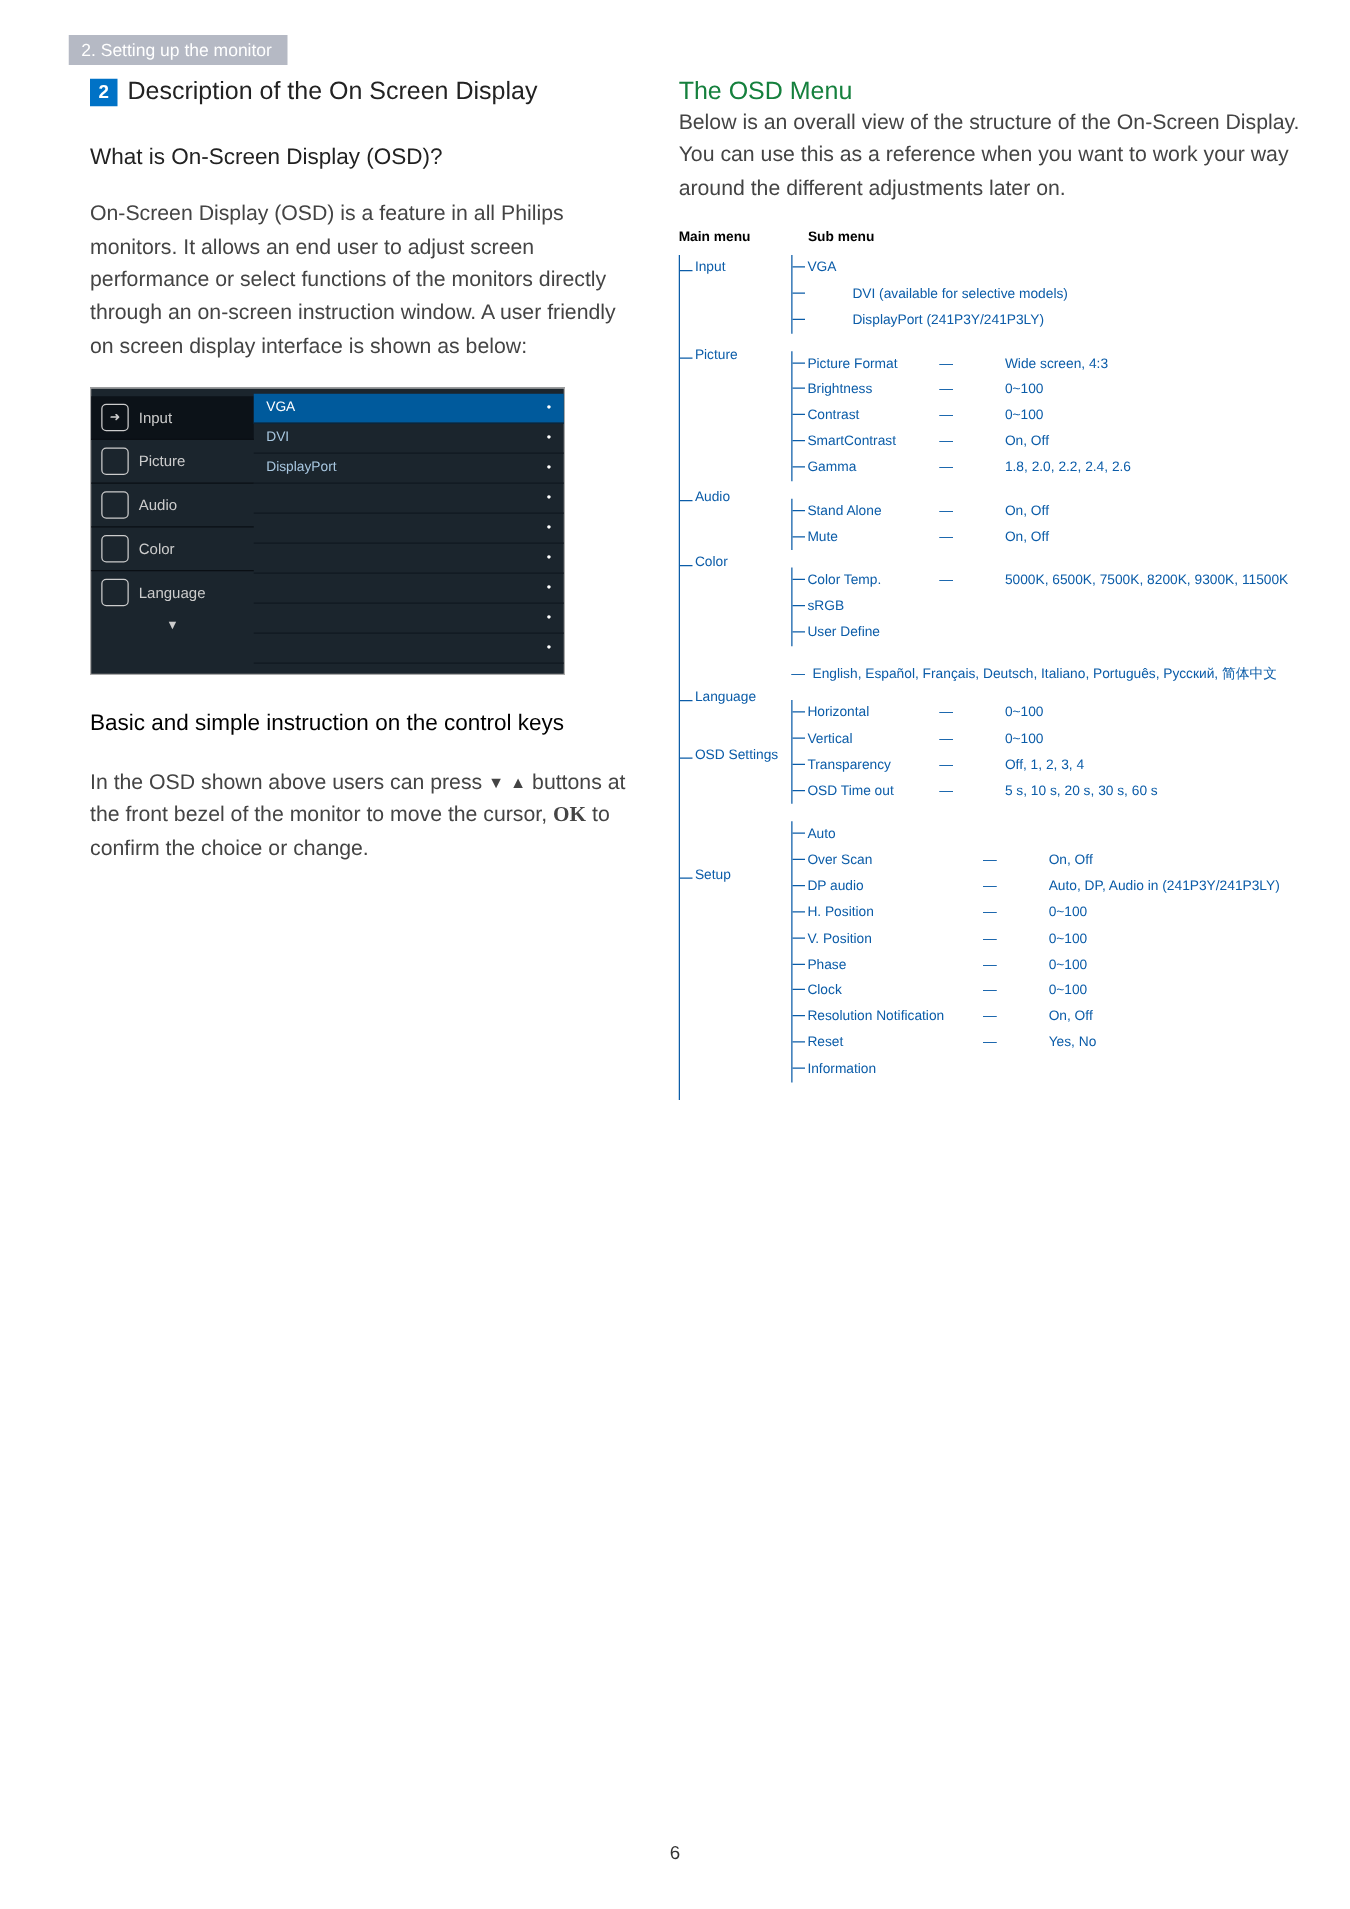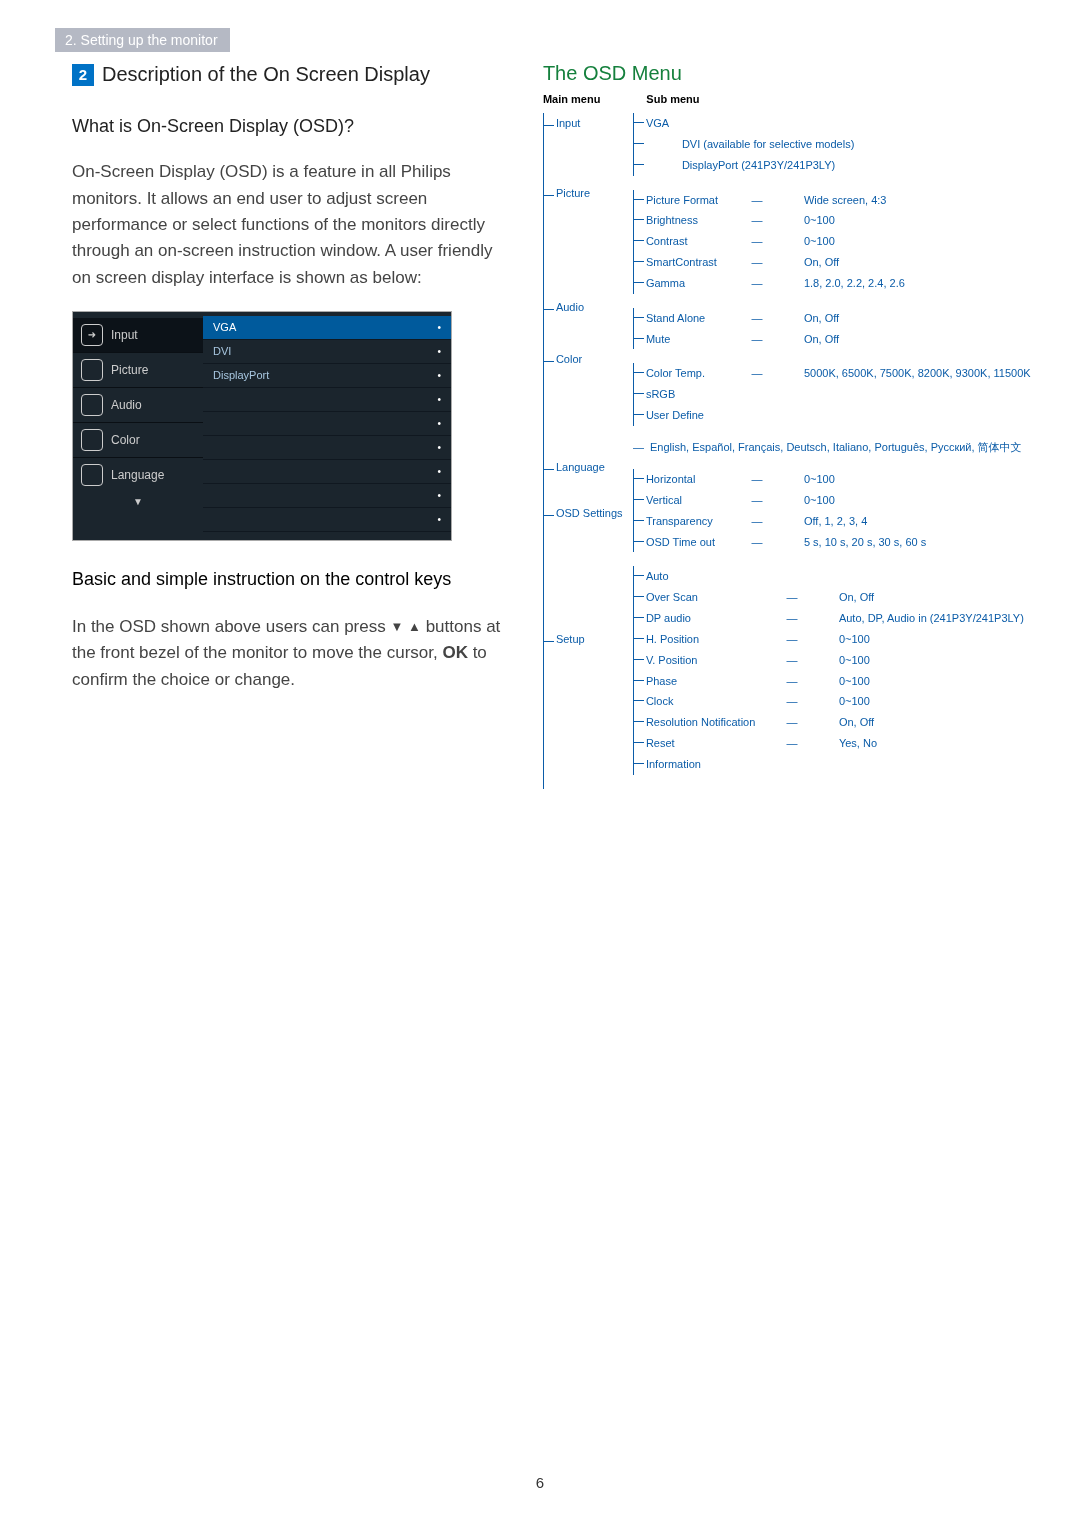--- a/index.html
+++ b/index.html
@@ -115,21 +115,21 @@
   }
   .osd-sc-right-row.sel { background:#005a9c; color:#fff;}
   .osd-sc-right-row .dot { color:#fff; font-size:10px;}
   .keys-title {
     font-size: 18px;
     font-weight: 500;
     color: #000000;
     margin-bottom: 24px;
   }
   .key-glyph { font-size: 13px; vertical-align: middle; }
-  .ok-bold { font-weight: bold; }
+  .ok-bold { font-weight: bold; font-family: Liberation Serif, serif; }
   
   .right-title {
     font-size: 20px;
     font-weight: 500;
     color: #15803d;
   }
 
   
   .tree-wrap { margin-top: 8px; font-size: 11px; }
   .tree-head { display:flex; gap: 46px; font-weight:bold; color:#000; font-size:11px; margin-bottom:8px;}
@@ -260,36 +260,37 @@
 
     <div class="keys-title">Basic and simple instruction on the control keys</div>
 
     <p class="body">
       <span>In the OSD shown above users can press </span><span class="key-glyph">▼</span> <span class="key-glyph">▲</span><span> buttons at the front bezel of the monitor to move the cursor, </span><span class="ok-bold">OK</span><span> to confirm the choice or change.</span>
     </p>
   </div>
 
   <div class="col col-right">
     <div class="right-title">The OSD Menu</div>
+    <p class="body">Below is an overall view of the structure of the On-Screen Display. You can use this as a reference when you want to work your way around the different adjustments later on.</p>
 
     <div class="tree-wrap">
       <div class="tree-head">
         <span>Main menu</span>
         <span>Sub menu</span>
       </div>
 
       <div class="tree">
         <div class="main-col">
           <div class="main-item" style="margin-top:4px">Input</div>
           <div class="main-item" style="margin-top:58px">Picture</div>
           <div class="main-item" style="margin-top:102px">Audio</div>
           <div class="main-item" style="margin-top:40px">Color</div>
           <div class="main-item" style="margin-top:96px">Language</div>
           <div class="main-item" style="margin-top:34px">OSD Settings</div>
-          <div class="main-item" style="margin-top:114px">Setup</div>
+          <div class="main-item" style="margin-top:84px">Setup</div>
         </div>
 
         <div class="sub-col">
 
           <div class="sub-group">
             <div class="sub-row">
                 <span class="sub-label">VGA</span>
               </div>
             <div class="sub-row">
                 <span class="sub-val" style="width:auto">DVI (available for selective models)</span>

